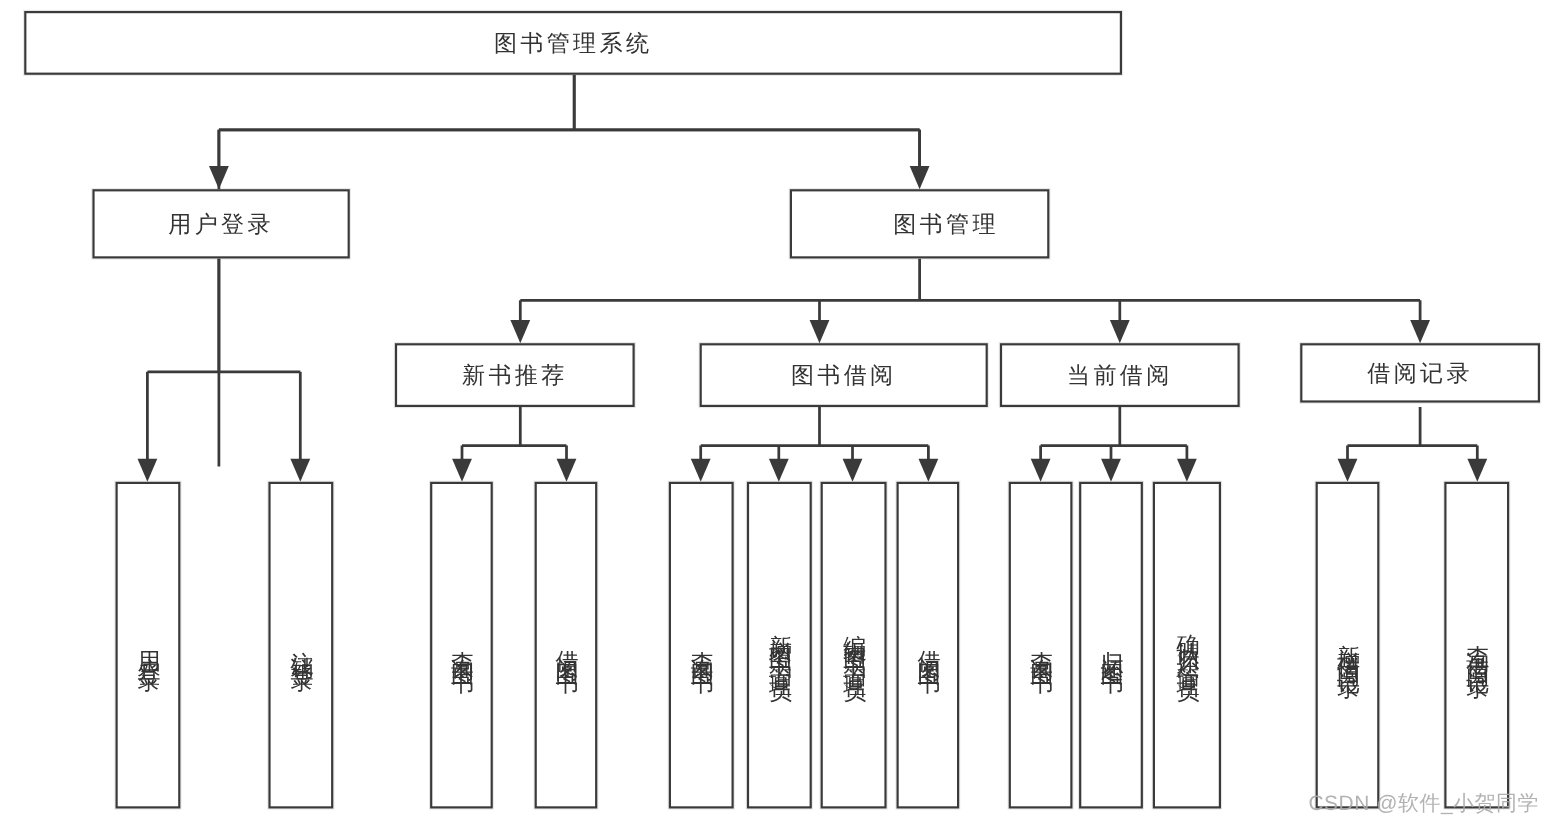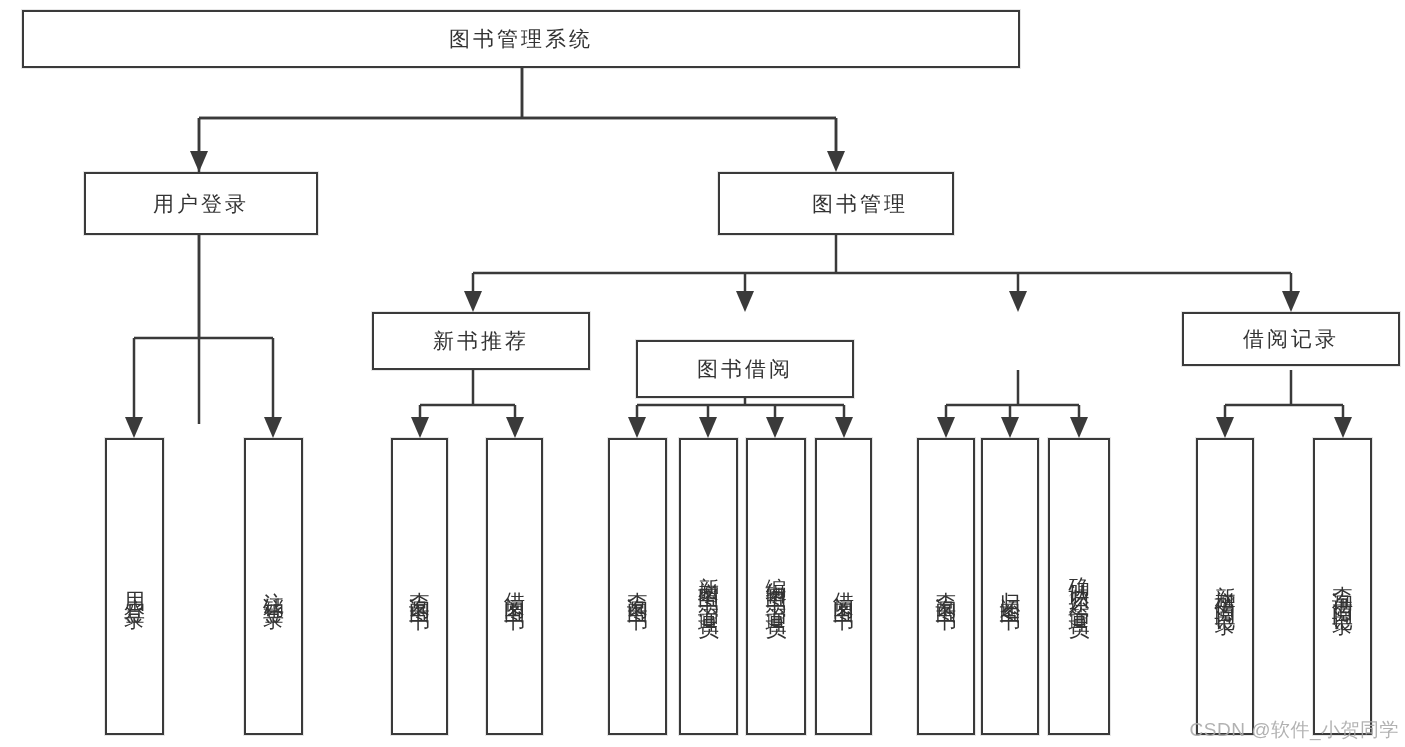--- a/index.html
+++ b/index.html
@@ -120,22 +120,23 @@
       <polygon points="1216,417 1234,417 1225,438"></polygon>
       <polygon points="1334,417 1352,417 1343,438"></polygon>
     </g>
   </svg>
 
   <div class="node" style="left:22px; top:10px; width:998px; height:58px;">图书管理系统</div>
 
   <div class="node" style="left:84px; top:172px; width:234px; height:63px;">用户登录</div>
   <div class="node" style="left:718px; top:172px; width:236px; height:63px;padding-left:48px;">图书管理</div>
 
-  <div class="node" style="left:372px; top:312px; width:218px; height:58px;">新书推荐</div>
-  <div class="node" style="left:636px; top:312px; width:218px; height:58px;margin-top:28px;">图书借阅</div>
+  <div class="node" style="left:359px; top:312px; width:218px; height:58px;">新书推荐</div>
+  <div class="node" style="left:636px; top:312px; width:262px; height:58px;">图书借阅</div>
+  <div class="node" style="left:909px; top:312px; width:218px; height:58px;">当前借阅</div>
   <div class="node" style="left:1182px; top:312px; width:218px; height:54px;">借阅记录</div>
 
   <div class="node v" style="left:105px; top:438px; width:59px; height:297px;">用户登录</div>
   <div class="node v" style="left:244px; top:438px; width:59px; height:297px;">注销登录</div>
 
   <div class="node v" style="left:391px; top:438px; width:57px; height:297px;">查询图书</div>
   <div class="node v" style="left:486px; top:438px; width:57px; height:297px;">借阅图书</div>
 
   <div class="node v" style="left:608px; top:438px; width:59px; height:297px;">查询图书</div>
   <div class="node v" style="left:679px; top:438px; width:59px; height:297px;">新增图书（管理员）</div>

